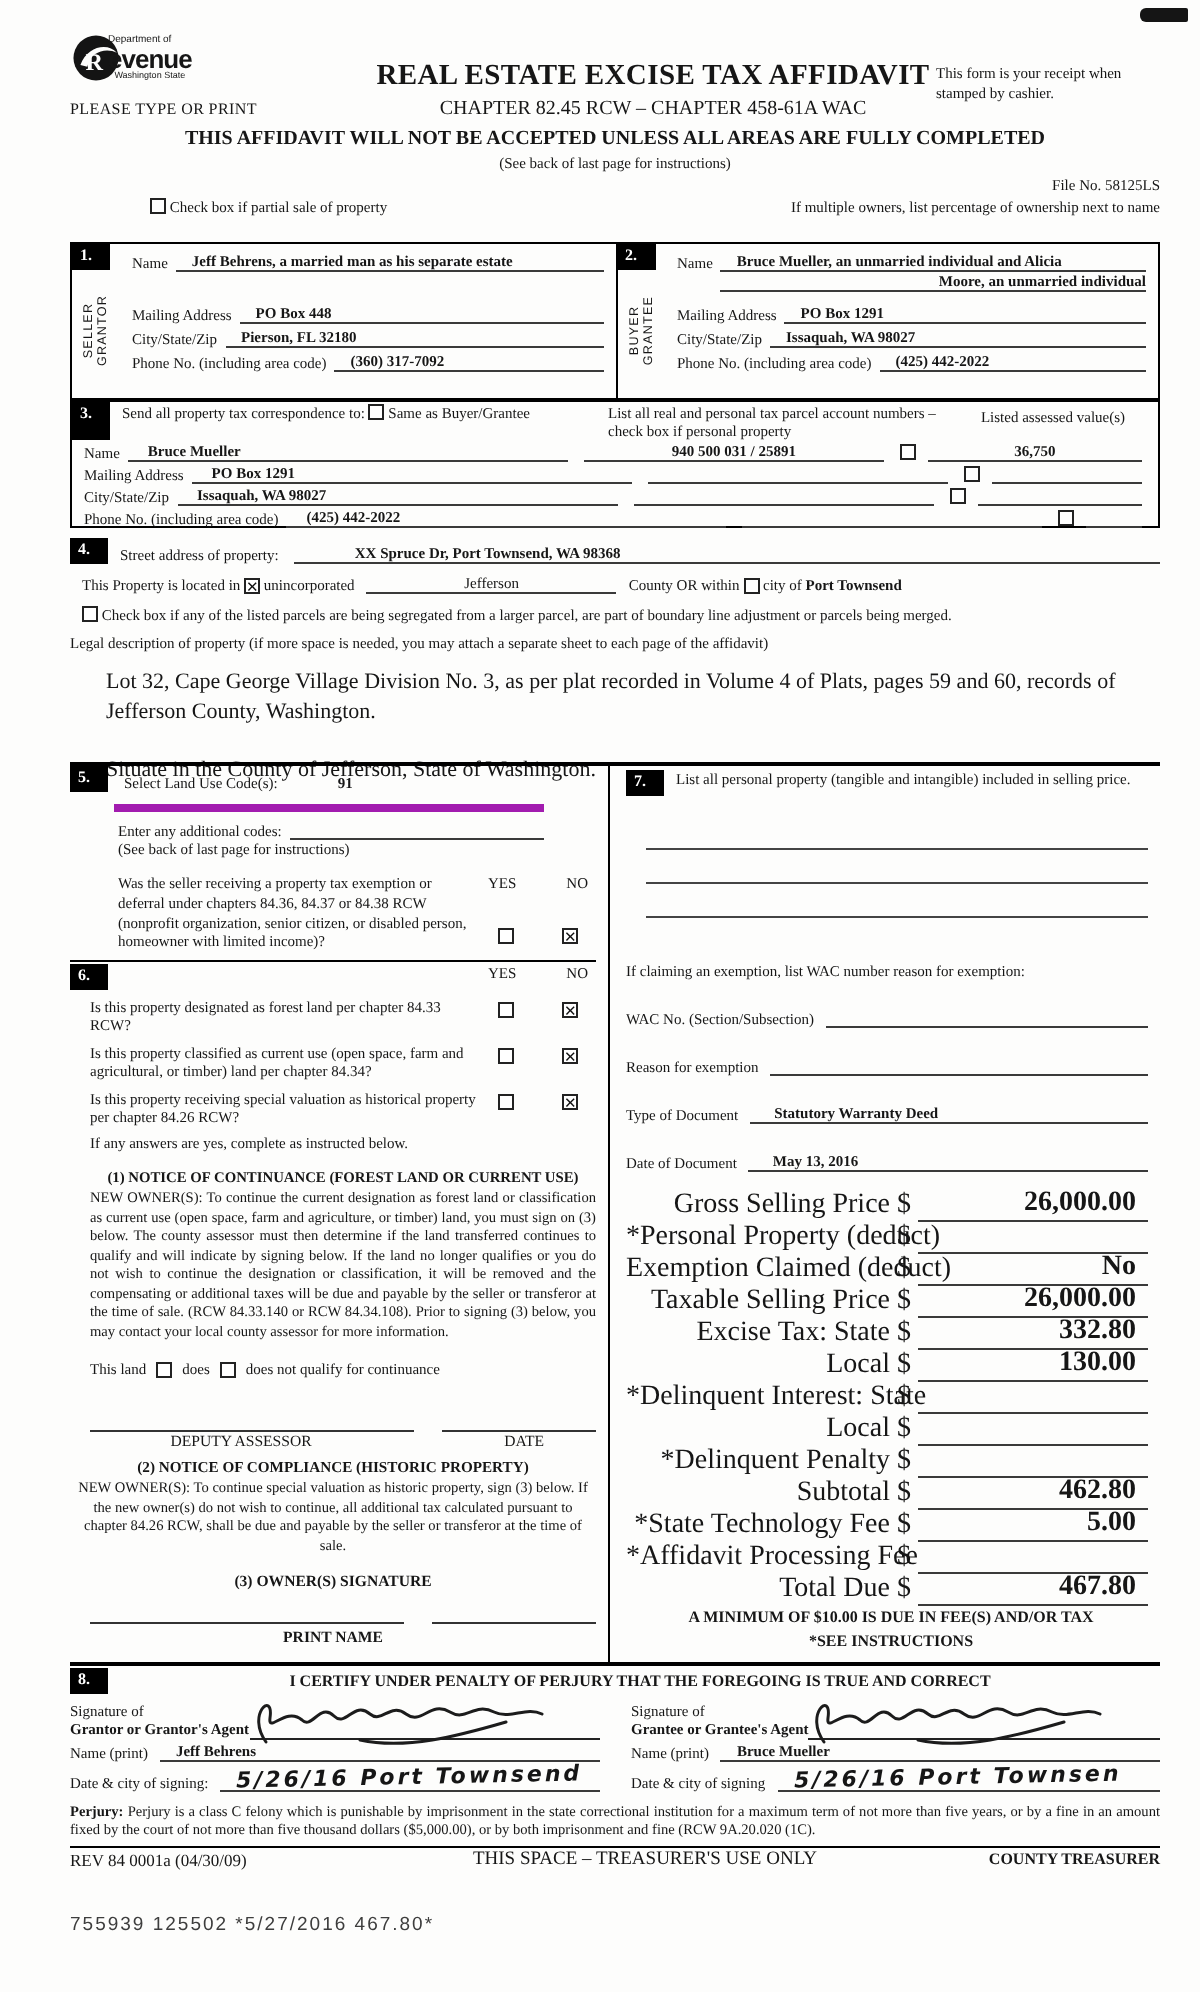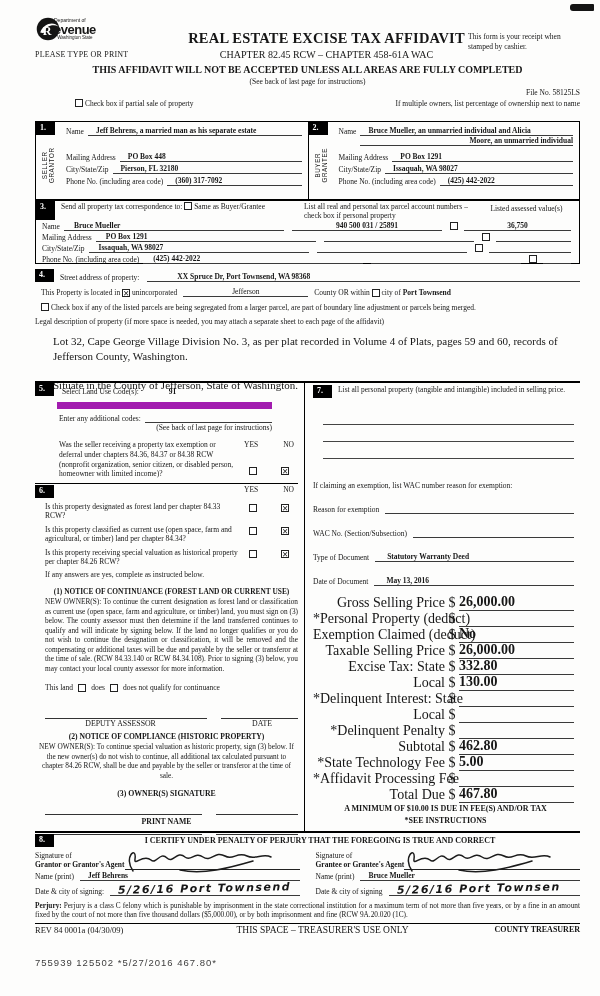--- a/index.html
+++ b/index.html
@@ -73,21 +73,21 @@
   .legal-text { font-size:11px; margin:8px 0 0 18px; line-height:1.35; width:520px; }
   .legal2 { margin-top:14px; }
 
   
   #cols { position:absolute; top:381px; left:35px; width:545px; height:450px; border-top:2px solid #000; display:flex; font-size:7.5px; }
   #colL { width:270px; border-right:1px solid #000; padding:0 6px 0 0; }
   #colR { flex:1; padding:2px 2px 0 8px; }
   .s5hdr { display:flex; align-items:flex-end; }
   .s5hdr .chip { margin-right:8px; }
   .s5code { font-weight:bold; margin-left:30px; }
-  .addl { margin:6px 0 0 22px; border-top:7px solid #a21caf; padding:2px 0 0 2px; width:215px;text-align:right; }
+  .addl { margin:6px 0 0 22px; border-top:4px solid #a21caf; padding:2px 0 0 2px; width:215px; }
   .addl .frow .ul { font-weight:normal; }
   .yn-wrap { display:flex; margin-top:8px; }
   .yn-q { flex:1; padding-left:24px; line-height:1.3; }
   .yn-cols { width:58px; display:flex; flex-direction:column; justify-content:space-between; text-align:center; }
   .yn-head { display:flex; justify-content:space-between; padding:0 4px; font-size:7.5px; }
   .yn-boxes { display:flex; justify-content:space-between; padding:0 9px; margin-bottom:4px; }
   .s6sep { border-top:1.5px solid #000; margin-top:4px; padding-top:1px; display:flex; justify-content:space-between; }
   .q6 { display:flex; margin-top:4px; }
   .q6 .txt { flex:1; padding-left:10px; line-height:1.25; }
   .q6 .bx { width:58px; display:flex; justify-content:space-between; padding:2px 9px 0; align-items:flex-start; }
@@ -116,21 +116,21 @@
   .s7hdr .txt { flex:1; line-height:1.3; }
   .blankline { border-bottom:1px solid #444; height:17px; margin:0 4px 0 10px; }
   .exemption { margin-top:22px; }
   .wacrow { display:flex; align-items:flex-end; margin-top:14px; }
   .wacrow .lbl { white-space:nowrap; margin-right:6px; }
   .wacrow .ul { flex:1; font-weight:bold; padding-left:12px; min-height:10px; margin-right:4px; }
   .fees { margin-top:9px; }
   .fee-row { display:flex; align-items:flex-end; height:16px; font-size:14px; }
   .fee-lbl { width:132px; text-align:right; white-space:nowrap; }
   .fee-d { width:14px; text-align:center; }
-  .fee-val { flex:1; border-bottom:1px solid #3a3a3a; text-align:left; font-weight:bold; padding-right:6px; margin-right:4px; }
+  .fee-val { flex:1; border-bottom:1px solid #3a3a3a; text-align:right; font-weight:bold; padding-right:6px; margin-right:4px; }
   .minnote { text-align:center; font-weight:bold; font-size:8px; line-height:1.45; }
 
   
   #sec8 { position:absolute; top:831px; left:35px; width:545px; border-top:2px solid #000; font-size:7.5px; }
   .certify { display:flex; margin-top:1px; }
   .certify .chip { margin-right:6px; }
   .certify .txt { flex:1; text-align:center; font-weight:bold; font-size:8px; padding-top:2px; }
   .sigcols { display:flex; margin-top:4px; gap:16px; }
   .sigcol { flex:1; }
   .sigrow { display:flex; }
@@ -398,25 +398,25 @@
     <div id="colR">
       <div class="s7hdr">
         <span class="chip">7.</span>
         <span class="txt">List all personal property (tangible and intangible) included in selling price.</span>
       </div>
       <div class="blankline" style="margin-top:10px"></div>
       <div class="blankline"></div>
       <div class="blankline"></div>
       <div class="exemption">If claiming an exemption, list WAC number reason for exemption:</div>
       <div class="wacrow">
+          <span class="lbl">WAC No. (Section/Subsection)</span>
+        <span class="ul"></span>
+        </div>
+      <div class="wacrow">
           <span class="lbl">Reason for exemption</span>
-        <span class="ul"></span>
-        </div>
-      <div class="wacrow">
-          <span class="lbl">WAC No. (Section/Subsection)</span>
         <span class="ul"></span>
         </div>
       <div class="wacrow">
           <span class="lbl">Type of Document</span>
         <span class="ul">Statutory Warranty Deed</span>
         </div>
       <div class="wacrow">
           <span class="lbl">Date of Document</span>
         <span class="ul">May 13, 2016</span>
         </div>

